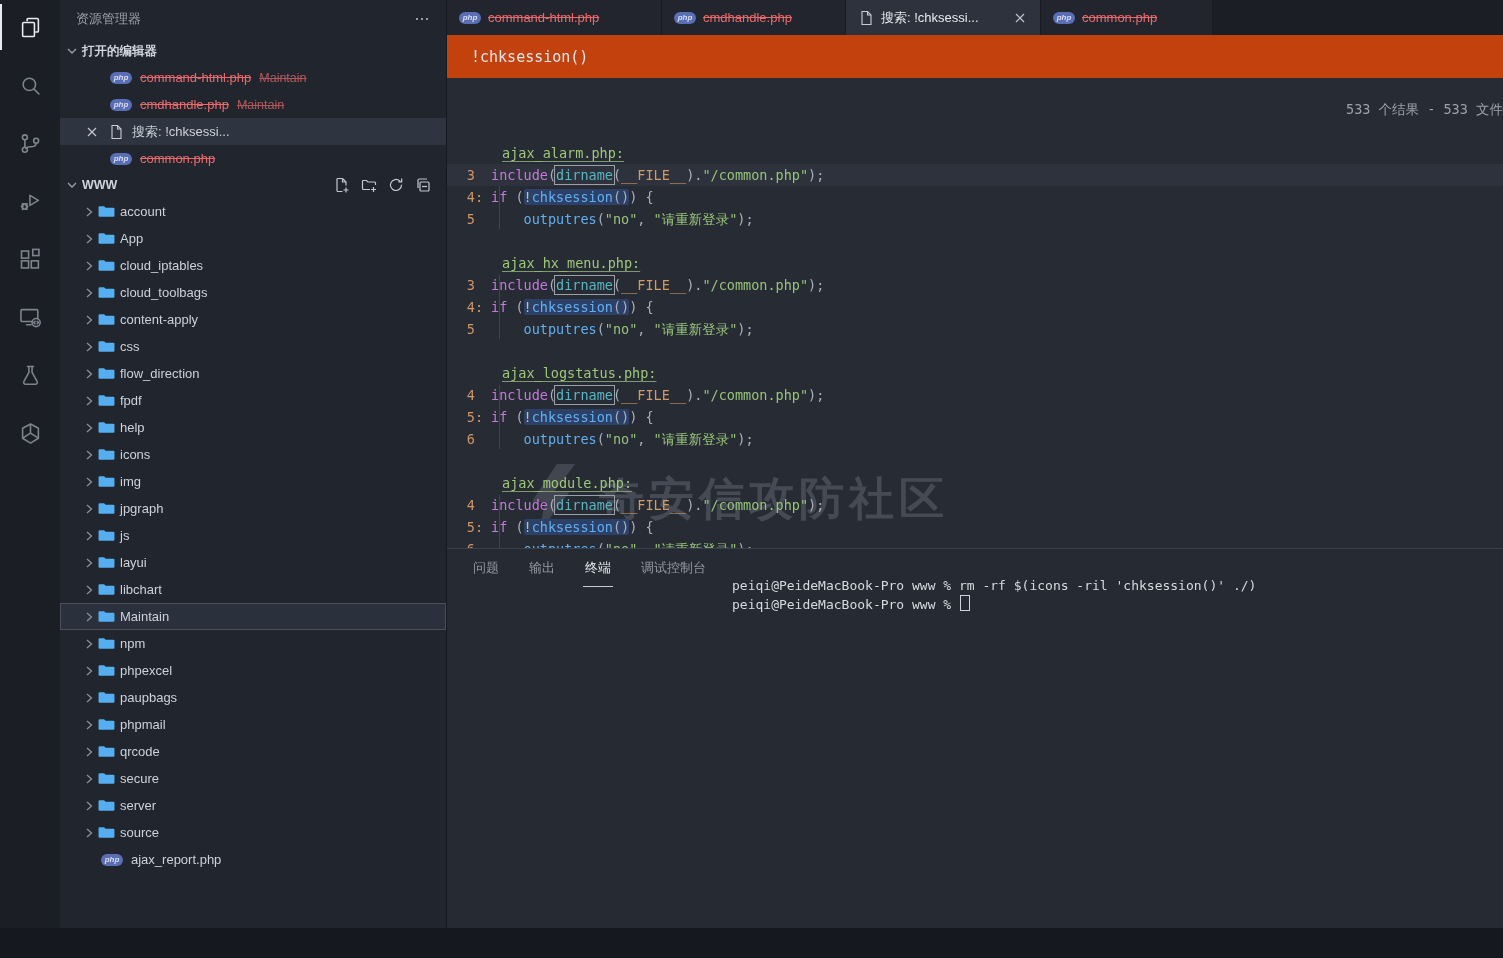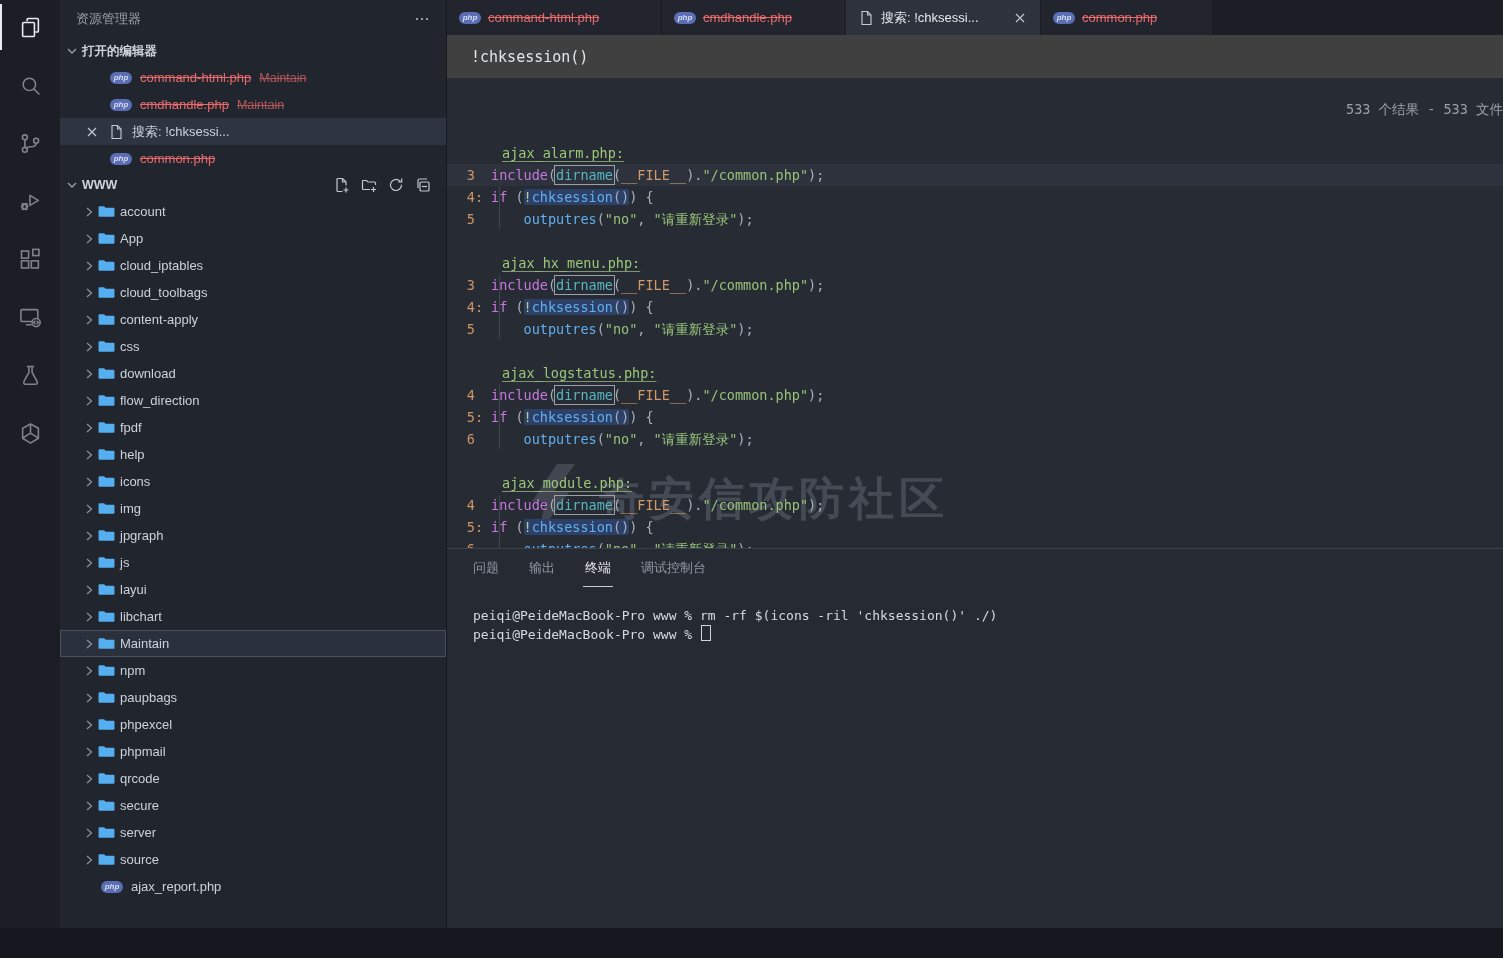--- a/index.html
+++ b/index.html
@@ -44,21 +44,21 @@
 
   
   .main{flex:1;min-width:0;display:flex;flex-direction:column;background:#272b34;}
   .tabbar{height:35px;flex:none;background:#1b1e25;display:flex;}
   .tab{height:35px;display:flex;align-items:center;padding:0 12px;gap:7px;font-size:13px;background:#22252d;
        border-right:1px solid #181b21;color:#969ca6;box-sizing:border-box;flex:none;cursor:pointer;}
   .tab.active{background:#2d323d;color:#e6e9ed;}
   .tab .fico{width:16px;height:16px;display:flex;flex:none;color:#c8cdd4;}
   .tab .close{margin-left:auto;width:16px;height:16px;color:#c2c7cf;display:flex;flex:none;}
 
-  .query-row{height:43px;flex:none;background:#404040;display:flex;align-items:center;padding-left:24px;
+  .query-row{height:43px;flex:none;background:#c2410c;display:flex;align-items:center;padding-left:24px;
              font-family:"DejaVu Sans Mono","Liberation Mono",monospace;font-size:15px;color:#e3e6ea;}
 
   .results{flex:1;position:relative;overflow:hidden;font-family:"DejaVu Sans Mono","Liberation Mono",monospace;
            font-size:13.5px;padding-top:20px;}
   .summary{padding-left:55px;color:#9aa1ac;line-height:22px;margin-bottom:22px;position:relative;z-index:1;text-align:right;}
   .block{margin-bottom:22px;position:relative;}
   .fname{padding-left:55px;line-height:22px;position:relative;z-index:1;}
   .fname .lnk{color:#9cc878;text-decoration:underline;text-decoration-color:#7f9a6a;text-underline-offset:3px;cursor:pointer;}
   .code-lines{position:relative;}
   .code-lines::before{content:'';position:absolute;left:52px;top:1px;bottom:1px;width:1px;background:#3f4550;}
@@ -69,21 +69,21 @@
   .tok-kw{color:#c678dd}.tok-fn{color:#61afef}.tok-str{color:#98c379}.tok-const{color:#d19a66}
   .tok-p{color:#a8b0bc}.tok-excl{color:#b8cf8e}
   .tok-boxed{color:#56b6c2;outline:1px solid #9aa0a8;outline-offset:1px;}
   .match-span{background:#2d4168;border-radius:2px;}
 
   .watermark{position:absolute;top:385px;left:78px;display:flex;align-items:center;gap:16px;z-index:0;pointer-events:none;}
   .wm-bolt{width:58px;height:72px;flex:none;}
   .wm-text{font-size:45px;font-weight:700;color:rgba(148,156,168,0.28);letter-spacing:5px;white-space:nowrap;}
 
   
-  .panel{height:380px;flex:none;border-top:1px solid #3a404b;background:#262a33;display:flex;flex-direction:column;box-sizing:border-box;}
+  .panel{height:380px;flex:none;border-top:1px solid #3a404b;background:#262a33;display:flex;flex-direction:row;box-sizing:border-box;}
   .panel-tabs{display:flex;gap:30px;padding:8px 0 0 26px;height:22px;flex:none;}
   .ptab{font-size:13px;color:#9298a2;position:relative;line-height:22px;cursor:pointer;}
   .ptab.active{color:#e8eaee;}
   .ptab.active::after{content:'';position:absolute;left:-2px;right:-2px;bottom:-8px;height:1px;background:#c8cdd4;}
   .terminal{font-family:"DejaVu Sans Mono","Liberation Mono",monospace;font-size:13px;color:#d6dae0;
             padding:28px 0 0 26px;line-height:17.5px;white-space:pre;}
   .cursor{display:inline-block;width:8px;height:14px;border:1px solid #cfd4da;vertical-align:-2px;margin-left:1px;}
 </style>
 </head>
 <body>
@@ -307,31 +307,20 @@
         </div>
         <div class="tree-row">
           <span class="chev"><svg viewBox="0 0 16 16" fill="none" stroke="currentColor" stroke-width="1.3">
               <path d="M6 4l4.5 4L6 12"></path>
             </svg></span>
           <span class="folder">
             <svg viewBox="0 0 16 16">
               <path fill="#54aeef" d="M1.5 3h4.2l1.5 1.5h7.3a1 1 0 0 1 1 1V12a1 1 0 0 1-1 1h-13a1 1 0 0 1-1-1V4a1 1 0 0 1 1-1z"></path>
             </svg>
           </span>
-          <span>download</span>
-        </div>
-        <div class="tree-row">
-          <span class="chev"><svg viewBox="0 0 16 16" fill="none" stroke="currentColor" stroke-width="1.3">
-              <path d="M6 4l4.5 4L6 12"></path>
-            </svg></span>
-          <span class="folder">
-            <svg viewBox="0 0 16 16">
-              <path fill="#54aeef" d="M1.5 3h4.2l1.5 1.5h7.3a1 1 0 0 1 1 1V12a1 1 0 0 1-1 1h-13a1 1 0 0 1-1-1V4a1 1 0 0 1 1-1z"></path>
-            </svg>
-          </span>
           <span>flow_direction</span>
         </div>
         <div class="tree-row">
           <span class="chev"><svg viewBox="0 0 16 16" fill="none" stroke="currentColor" stroke-width="1.3">
               <path d="M6 4l4.5 4L6 12"></path>
             </svg></span>
           <span class="folder">
             <svg viewBox="0 0 16 16">
               <path fill="#54aeef" d="M1.5 3h4.2l1.5 1.5h7.3a1 1 0 0 1 1 1V12a1 1 0 0 1-1 1h-13a1 1 0 0 1-1-1V4a1 1 0 0 1 1-1z"></path>
             </svg>
@@ -439,32 +428,32 @@
         </div>
         <div class="tree-row">
           <span class="chev"><svg viewBox="0 0 16 16" fill="none" stroke="currentColor" stroke-width="1.3">
               <path d="M6 4l4.5 4L6 12"></path>
             </svg></span>
           <span class="folder">
             <svg viewBox="0 0 16 16">
               <path fill="#54aeef" d="M1.5 3h4.2l1.5 1.5h7.3a1 1 0 0 1 1 1V12a1 1 0 0 1-1 1h-13a1 1 0 0 1-1-1V4a1 1 0 0 1 1-1z"></path>
             </svg>
           </span>
+          <span>phpexcel</span>
+        </div>
+        <div class="tree-row">
+          <span class="chev"><svg viewBox="0 0 16 16" fill="none" stroke="currentColor" stroke-width="1.3">
+              <path d="M6 4l4.5 4L6 12"></path>
+            </svg></span>
+          <span class="folder">
+            <svg viewBox="0 0 16 16">
+              <path fill="#54aeef" d="M1.5 3h4.2l1.5 1.5h7.3a1 1 0 0 1 1 1V12a1 1 0 0 1-1 1h-13a1 1 0 0 1-1-1V4a1 1 0 0 1 1-1z"></path>
+            </svg>
+          </span>
           <span>paupbags</span>
-        </div>
-        <div class="tree-row">
-          <span class="chev"><svg viewBox="0 0 16 16" fill="none" stroke="currentColor" stroke-width="1.3">
-              <path d="M6 4l4.5 4L6 12"></path>
-            </svg></span>
-          <span class="folder">
-            <svg viewBox="0 0 16 16">
-              <path fill="#54aeef" d="M1.5 3h4.2l1.5 1.5h7.3a1 1 0 0 1 1 1V12a1 1 0 0 1-1 1h-13a1 1 0 0 1-1-1V4a1 1 0 0 1 1-1z"></path>
-            </svg>
-          </span>
-          <span>phpexcel</span>
         </div>
         <div class="tree-row">
           <span class="chev"><svg viewBox="0 0 16 16" fill="none" stroke="currentColor" stroke-width="1.3">
               <path d="M6 4l4.5 4L6 12"></path>
             </svg></span>
           <span class="folder">
             <svg viewBox="0 0 16 16">
               <path fill="#54aeef" d="M1.5 3h4.2l1.5 1.5h7.3a1 1 0 0 1 1 1V12a1 1 0 0 1-1 1h-13a1 1 0 0 1-1-1V4a1 1 0 0 1 1-1z"></path>
             </svg>
           </span>

